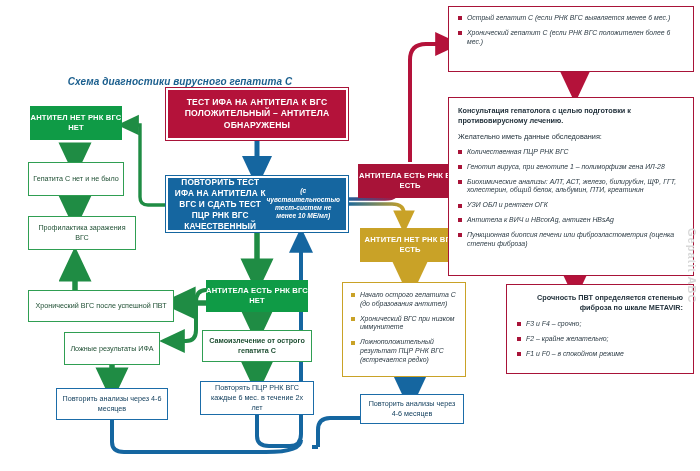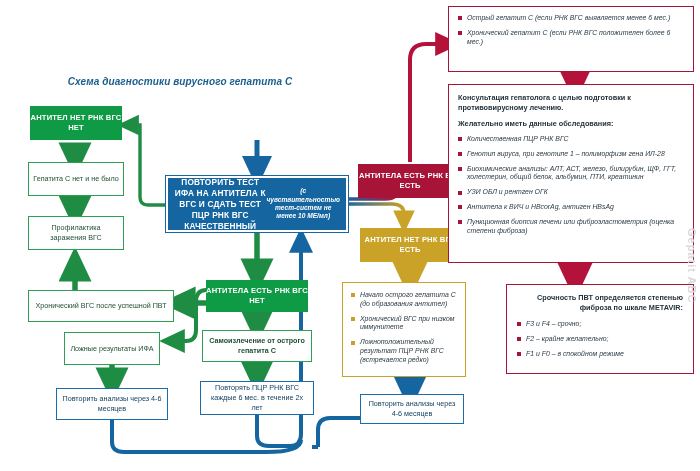--- a/index.html
+++ b/index.html
@@ -40,21 +40,21 @@
     background:#1566a0;border:2px solid #ffffff;outline:1.4px solid #1566a0;
     font-size:8.3px;line-height:11px;letter-spacing:.15px;
   }
   .sub{display:block;font-style:italic;font-weight:bold;font-size:6.6px;line-height:8.4px;letter-spacing:0;}
 
   
   .panel{position:absolute;box-sizing:border-box;background:#fff;}
   .panel-red{border:1.2px solid #a81338;}
   .panel-gold{border:1.2px solid #c9a227;}
   .panel p{margin:0;}
-  .ptitle{font-size:7.3px;font-weight:bold;color:#23323c;line-height:10px;}
+  .ptitle{font-size:7.3px;font-weight:normal;color:#23323c;line-height:10px;}
   .plead{font-size:7.3px;font-weight:bold;color:#23323c;line-height:10px;}
   ul.bul{list-style:none;margin:0;padding:0;}
   ul.bul li{
     position:relative;padding-left:9px;margin-bottom:6px;
     font-size:6.9px;line-height:8.8px;font-style:italic;color:#2b3a44;
   }
   ul.bul li:before{
     content:"";position:absolute;left:0;top:2.4px;width:4px;height:4px;
   }
   .bul-red li:before{background:#a81338;}
@@ -130,35 +130,38 @@
 
     <path d="M112,420 L112,442 Q112,452 124,452 L266,452" stroke="#1566a0" stroke-width="4" fill="none"></path>
     <path d="M257,413 L257,436 Q257,446 269,446 L290,446 Q301,446 301,434 L301,252 L301,240" stroke="#1566a0" stroke-width="4" fill="none" marker-end="url(#ablue)"></path>
     <path d="M266,452 Q301,452 301,440" stroke="#1566a0" stroke-width="4" fill="none"></path>
     <path d="M360,418 L330,418 Q318,418 318,430 L318,447" stroke="#1566a0" stroke-width="4" fill="none"></path>
     <path d="M318,447 L312,447" stroke="#1566a0" stroke-width="4" fill="none"></path>
   </svg>
 
   <div class="title">Схема диагностики вирусного гепатита С</div>
 
+  <div class="node hero hero-red" style="left:166px;top:88px;width:182px;height:52px;padding:4px 6px;">
+    <span>ТЕСТ ИФА НА АНТИТЕЛА К ВГС ПОЛОЖИТЕЛЬНЫЙ – АНТИТЕЛА ОБНАРУЖЕНЫ</span>
+  </div>
 
   <div class="node hero hero-blue" style="left:166px;top:176px;width:182px;height:56px;padding:4px 6px;flex-direction:row;">
     <span>ПОВТОРИТЬ ТЕСТ ИФА НА АНТИТЕЛА К ВГС И СДАТЬ ТЕСТ ПЦР РНК ВГС КАЧЕСТВЕННЫЙ</span>
     <span class="sub">(с чувствительностью тест-систем не менее 10 МЕ/мл)</span>
   </div>
 
   <div class="node cap cap-green" style="left:30px;top:106px;width:92px;height:34px;">
     <span>АНТИТЕЛ НЕТ РНК ВГС НЕТ</span>
   </div>
 
   <div class="node out out-green" style="left:28px;top:162px;width:96px;height:34px;padding:2px 4px;">
     <span>Гепатита С нет и не было</span>
   </div>
 
-  <div class="node out out-green" style="left:28px;top:216px;width:96px;height:34px;padding:2px 4px;">
+  <div class="node out out-green" style="left:28px;top:216px;width:108px;height:34px;padding:2px 4px;">
     <span>Профилактика заражения ВГС</span>
   </div>
 
   <div class="node out out-green" style="left:28px;top:290px;width:146px;height:32px;padding:2px 4px;">
     <span>Хронический ВГС после успешной ПВТ</span>
   </div>
 
   <div class="node out out-green" style="left:64px;top:332px;width:96px;height:33px;padding:2px 4px;">
     <span>Ложные результаты ИФА</span>
   </div>
@@ -191,21 +194,21 @@
     <span>Повторить анализы через 4-6 месяцев</span>
   </div>
 
   <div class="panel panel-red" style="left:448px;top:6px;width:246px;height:66px;padding:7px 9px;">
     <ul class="bul bul-red">
       <li>Острый гепатит С (если РНК ВГС выявляется менее 6 мес.)</li>
       <li>Хронический гепатит С (если РНК ВГС положителен более 6 мес.)</li>
     </ul>
   </div>
 
-  <div class="panel panel-red" style="left:448px;top:84px;width:246px;height:179px;padding:8px 9px;">
+  <div class="panel panel-red" style="left:448px;top:97px;width:246px;height:179px;padding:8px 9px;">
     <p class="plead">Консультация гепатолога с целью подготовки к противовирусному лечению.</p>
     <p class="ptitle" style="margin:6px 0 6px 0;">Желательно иметь данные обследования:</p>
     <ul class="bul bul-red">
       <li>Количественная ПЦР РНК ВГС</li>
       <li>Генотип вируса, при генотипе 1 – полиморфизм гена ИЛ-28</li>
       <li>Биохимические анализы: АЛТ, АСТ, железо, билирубин, ЩФ, ГГТ, холестерин, общий белок, альбумин, ПТИ, креатинин</li>
       <li>УЗИ ОБЛ и рентген ОГК</li>
       <li>Антитела к ВИЧ и HBcorAg, антиген HBsAg</li>
       <li>Пункционная биопсия печени или фиброэластометрия (оценка степени фиброза)</li>
     </ul>

